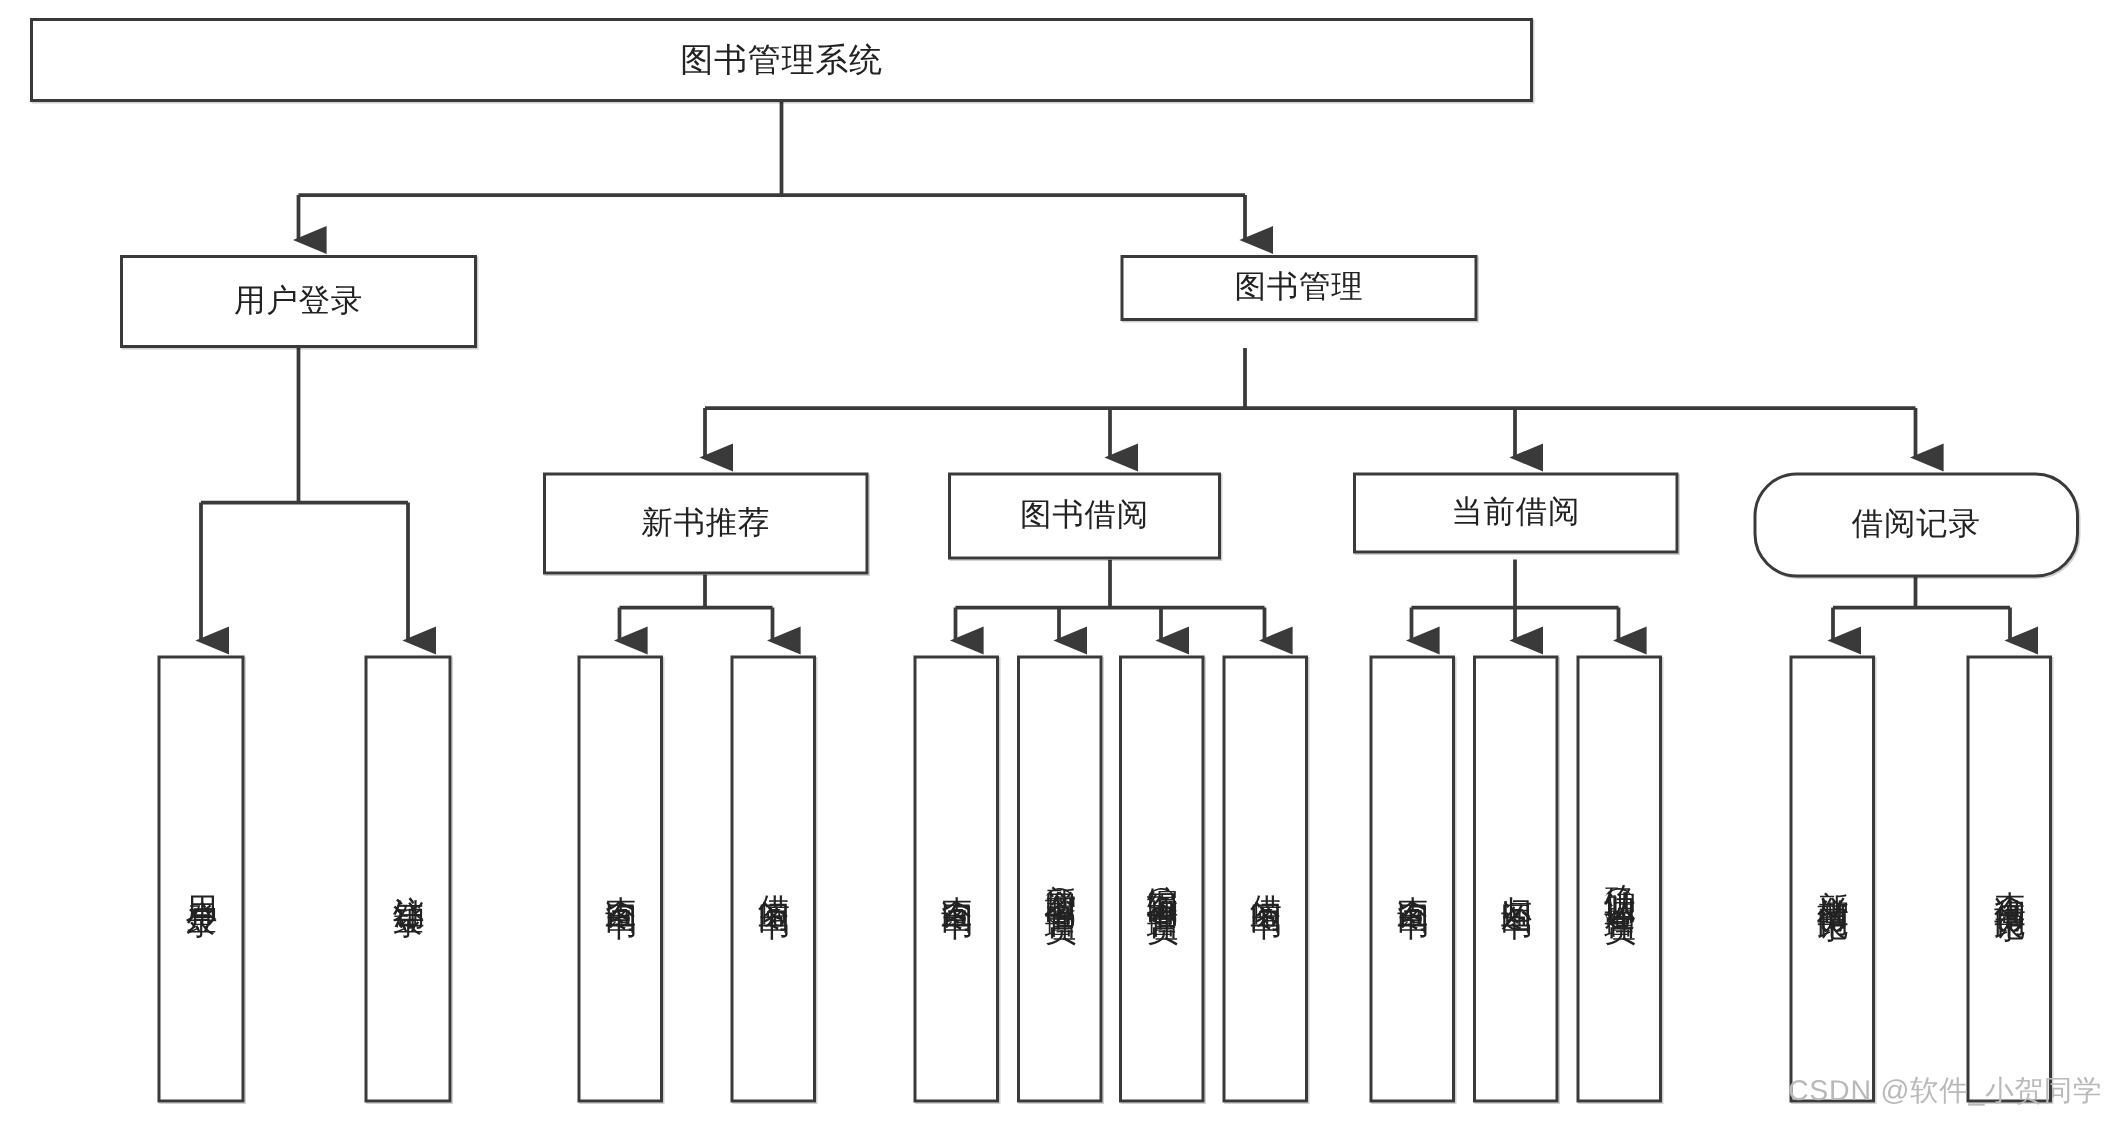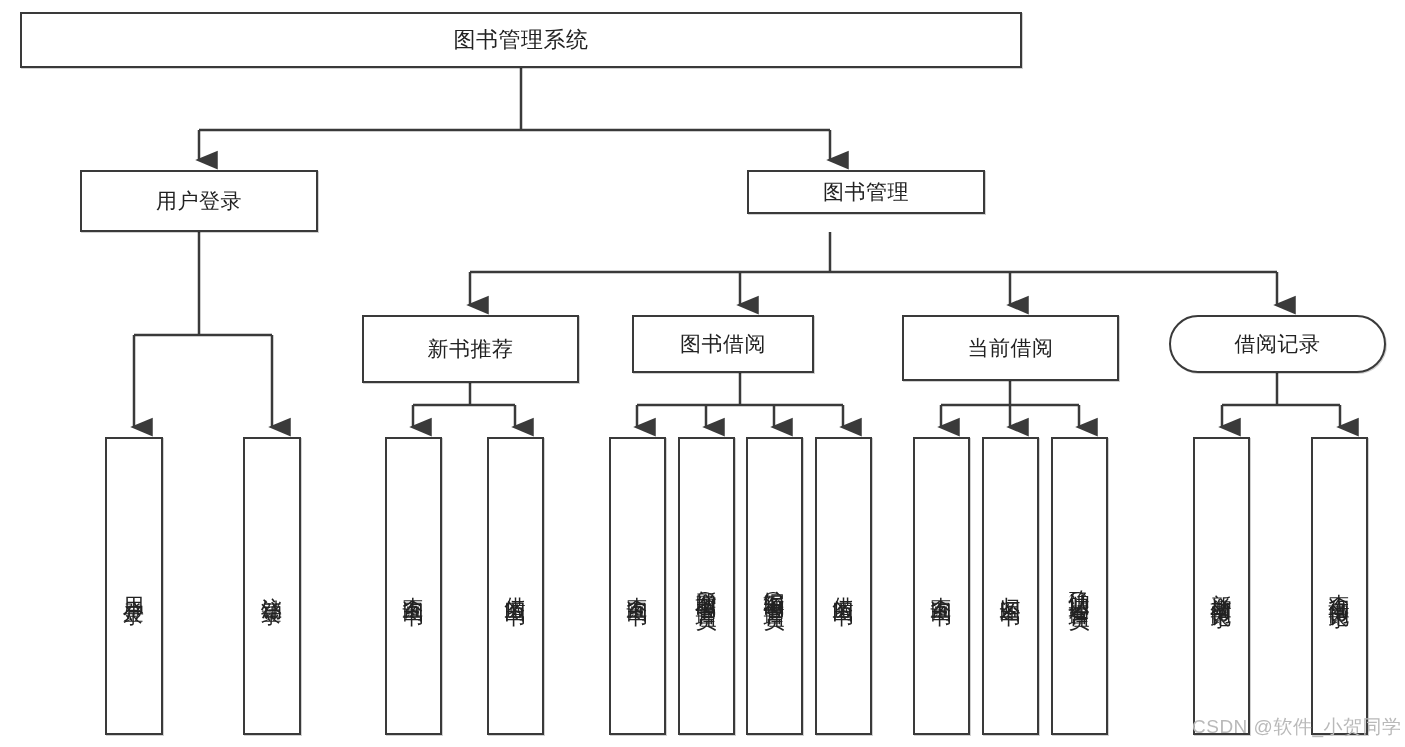--- a/index.html
+++ b/index.html
@@ -134,24 +134,24 @@
   <div class="node horiz" style="left:711px; top:170px; width:238px; height:44px;margin-left:36px;">
     <span class="label">图书管理</span>
   </div>
 
   <div class="node horiz" style="left:362px; top:315px; width:217px; height:68px;">
     <span class="label">新书推荐</span>
   </div>
   <div class="node horiz" style="left:632px; top:315px; width:182px; height:58px;">
     <span class="label">图书借阅</span>
   </div>
-  <div class="node horiz" style="left:902px; top:315px; width:217px; height:66px;">
+  <div class="node horiz" style="left:902px; top:315px; width:217px; height:54px;">
     <span class="label">当前借阅</span>
   </div>
-  <div class="node horiz" style="left:1169px; top:315px; width:217px; height:58px;border-radius:29px;">
+  <div class="node horiz" style="left:1169px; top:315px; width:217px; height:70px;border-radius:29px;">
     <span class="label">借阅记录</span>
   </div>
 
   <div class="node vert" style="left:105px; top:437px; width:58px; height:298px;">
     <span class="label">用户登录</span>
   </div>
   <div class="node vert" style="left:243px; top:437px; width:58px; height:298px;">
     <span class="label">注销登录</span>
   </div>
 

